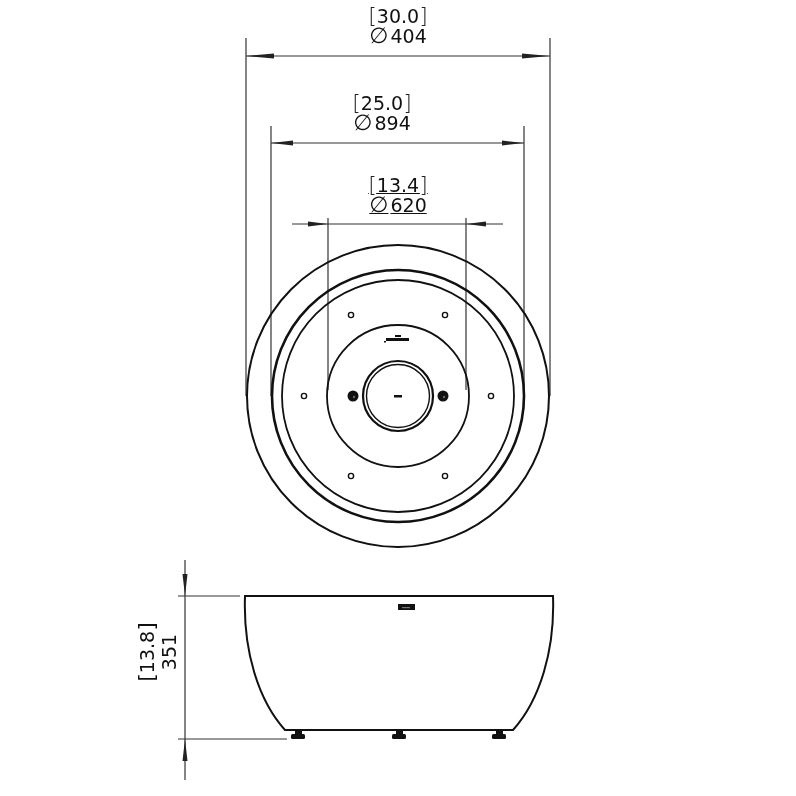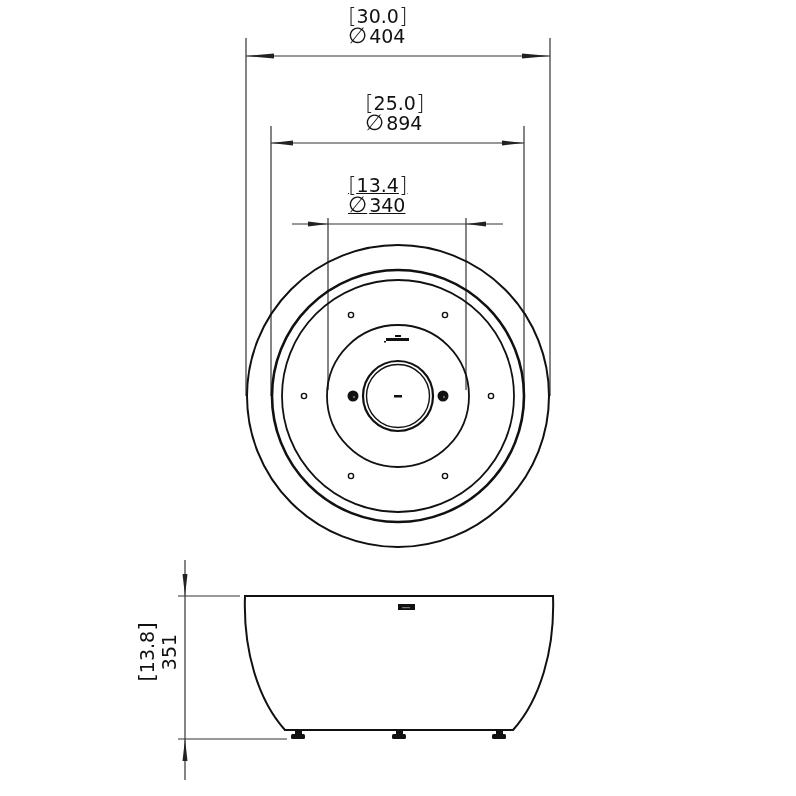--- a/index.html
+++ b/index.html
@@ -4,20 +4,21 @@
   <style>
     html, body { margin: 0; padding: 0; background: #ffffff; }
     body { width: 796px; height: 796px; position: relative; overflow: hidden; }
     svg.drawing { position: absolute; left: 0; top: 0; }
     .dim-text {
       position: absolute;
       font-family: "DejaVu Sans", sans-serif;
       color: #111111;
       font-size: 19px;
       line-height: 20px;
+      text-align: center;
       white-space: nowrap;
     }
     .dim-text .bracket { font-size: 22px; color: #222; font-weight: 300; }
     .dim-text .phi { font-size: 22px; margin-right: 2px; }
     .vertical-label {
       position: absolute;
       left: 158px;
       top: 652px;
       transform: translate(-50%, -50%) rotate(-90deg);
       transform-origin: center center;
@@ -119,26 +120,26 @@
     <path d="M185,596 L182.5,574 L187.5,574 Z" fill="#222"></path>
     <path d="M185,739 L182.5,761 L187.5,761 Z" fill="#222"></path>
   </g>
 </svg>
 
 <div class="dim-text" style="left:348px; top:6px; width:100px;">
   <div><span class="bracket">[</span><span>30.0</span><span class="bracket">]</span></div>
   <div><span class="phi">∅</span><span>404</span></div>
 </div>
 
-<div class="dim-text" style="left:365px; top:93px; width:100px;">
+<div class="dim-text" style="left:332px; top:93px; width:100px;">
   <div><span class="bracket">[</span><span>25.0</span><span class="bracket">]</span></div>
   <div><span class="phi">∅</span><span>894</span></div>
 </div>
 
 <div class="dim-text" style="left:348px; top:175px; width:100px;text-decoration:underline;">
   <div><span class="bracket">[</span><span>13.4</span><span class="bracket">]</span></div>
-  <div><span class="phi">∅</span><span>340</span></div>
+  <div><span class="phi">∅</span><span>620</span></div>
 </div>
 
 <div class="vertical-label">
   <div><span class="bracket" style="font-size:22px;">[</span><span>13.8</span><span class="bracket" style="font-size:22px;">]</span></div>
   <div><span>351</span></div>
 </div>
 
 </body></html>

